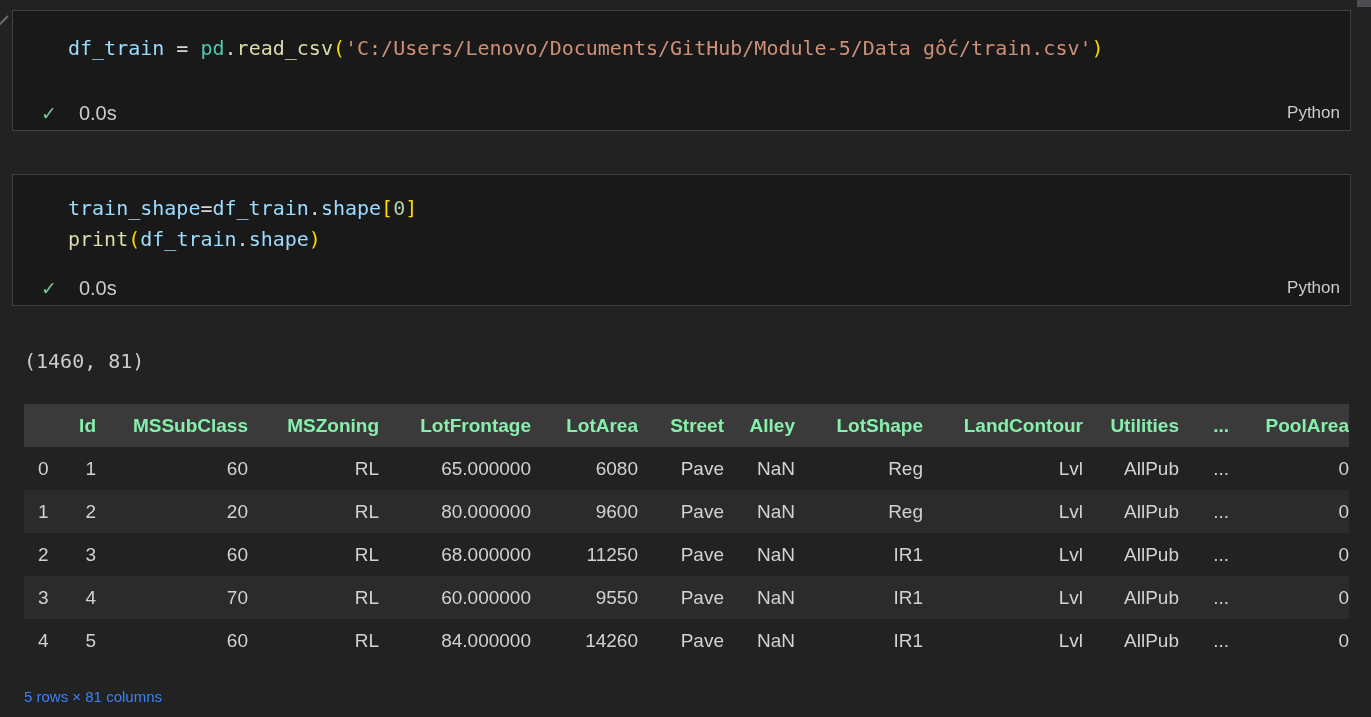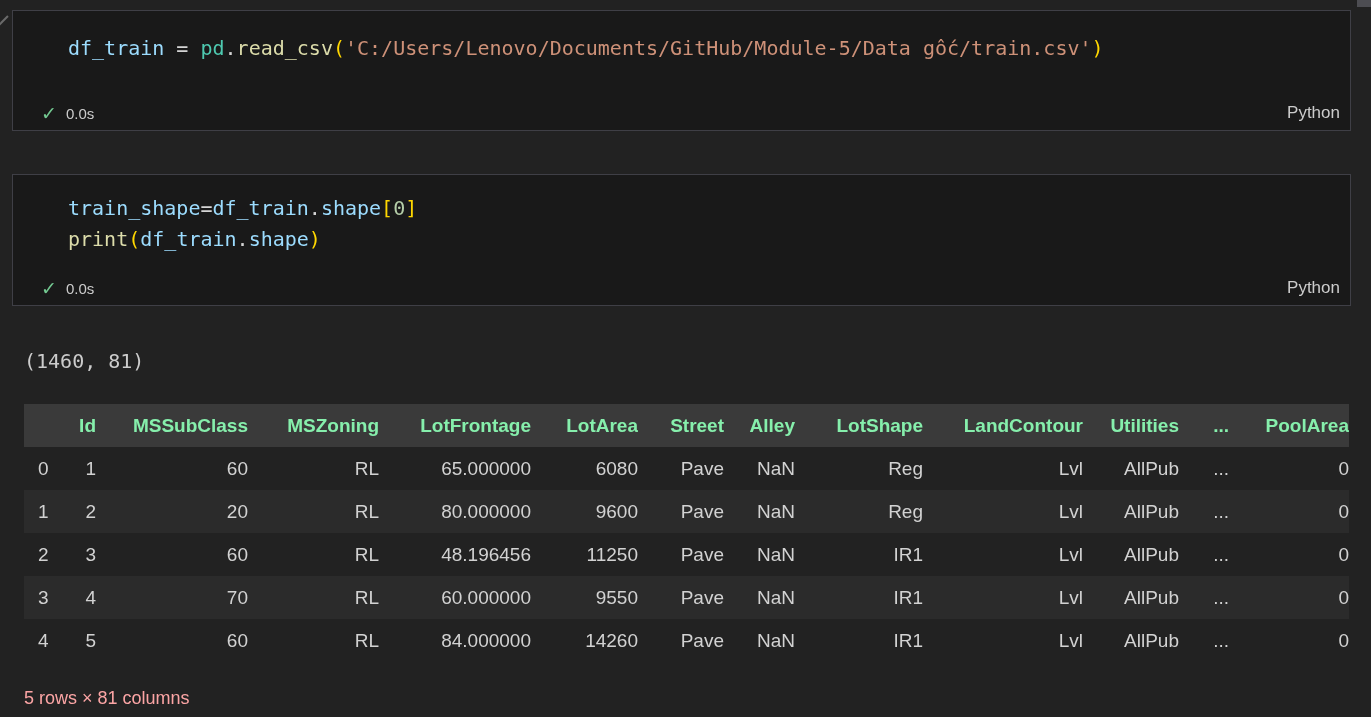--- a/index.html
+++ b/index.html
@@ -51,22 +51,22 @@
     align-items: center;
     padding: 0 10px 0 28px;
   }
   .check-icon {
     color: #73C991;
     font-size: 19px;
     line-height: 19px;
   }
   .exec-time {
     color: #CCCCCC;
-    font-size: 15px;
-    margin-left: 9px;
+    font-size: 20px;
+    margin-left: 22px;
   }
   .statusbar .spacer { flex: 1; }
   .lang-label {
     color: #CCCCCC;
     font-size: 17px;
   }
 
   
   .fold-chevron {
     position: absolute;
@@ -119,23 +119,23 @@
   .df-table td { color: #d2d2d2; }
   .df-table tbody tr:nth-child(even) { background: #2b2b2b; }
   .df-table th:first-child, .df-table td:first-child {
     text-align: left;
     padding-left: 14px;
   }
 
   .df-footer {
     position: absolute;
     left: 24px; top: 688px;
-    font-size: 18px;
+    font-size: 15px;
     font-weight: 300;
-    color: #fca5a5;
+    color: #3b82f6;
   }
 </style>
 </head>
 <body>
 
 <div class="fold-chevron"></div>
 <div class="scrollbar-thumb"></div>
 
 <div class="cell cell-1">
   <div class="code-area">
@@ -226,21 +226,21 @@
         <td>Lvl</td>
         <td>AllPub</td>
         <td>...</td>
         <td>0</td>
       </tr>
       <tr>
         <td>2</td>
         <td>3</td>
         <td>60</td>
         <td>RL</td>
-        <td>48.196456</td>
+        <td>68.000000</td>
         <td>11250</td>
         <td>Pave</td>
         <td>NaN</td>
         <td>IR1</td>
         <td>Lvl</td>
         <td>AllPub</td>
         <td>...</td>
         <td>0</td>
       </tr>
       <tr>

